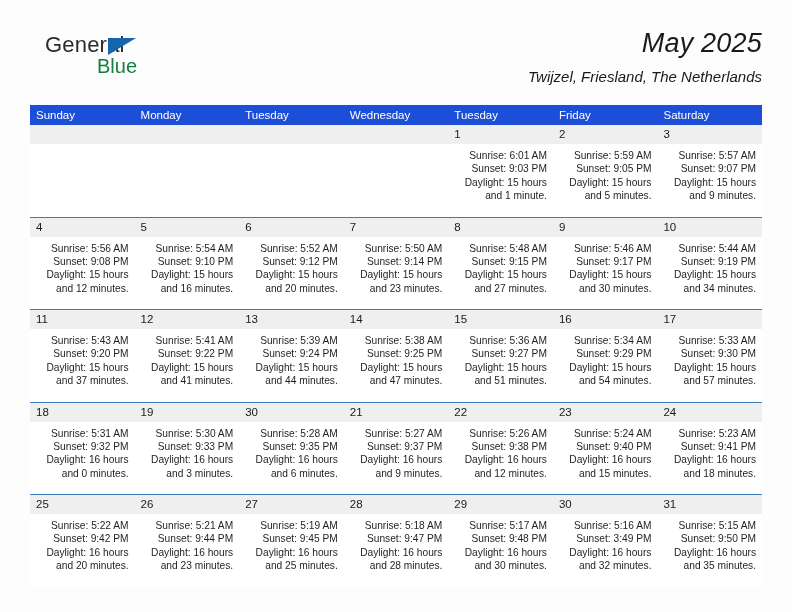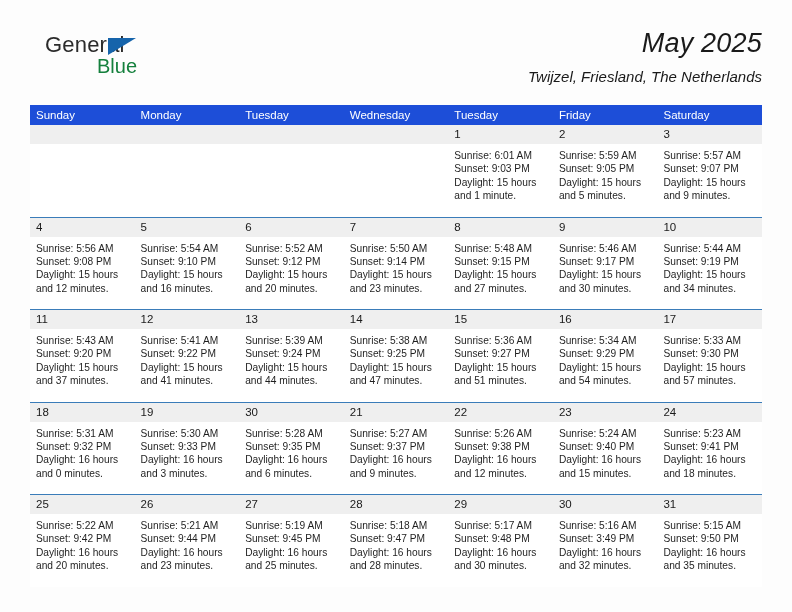--- a/index.html
+++ b/index.html
@@ -133,20 +133,21 @@
     box-sizing: border-box;
   }
   .daycell.empty .daynum {
     color: transparent;
   }
   .info {
     padding: 5px 6px 0 6px;
     font-size: 10.2px;
     line-height: 13.4px;
     color: #1f1f1f;
+    text-align: right;
   }
   .info div {
     white-space: nowrap;
   }
   .info .dl {
     white-space: normal;
   }
 </style>
 </head>
 <body>

